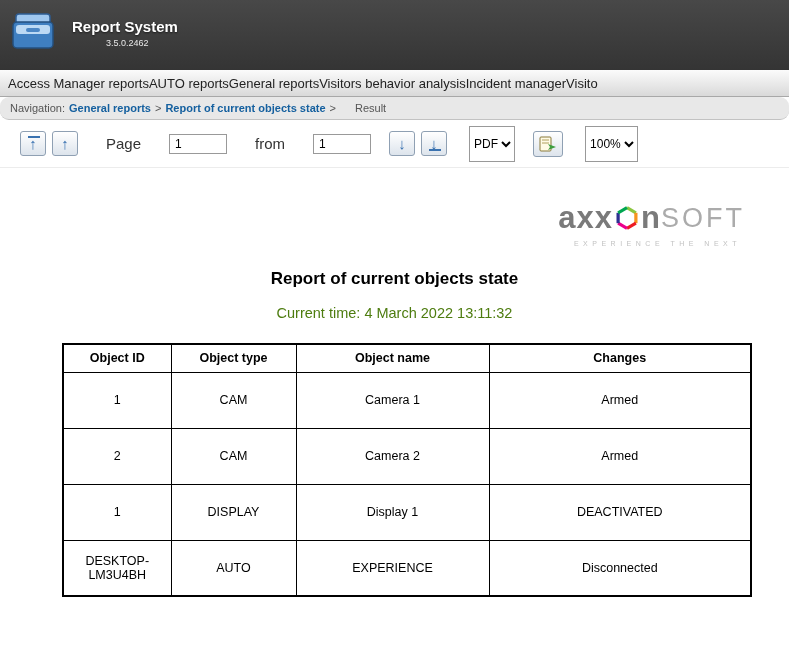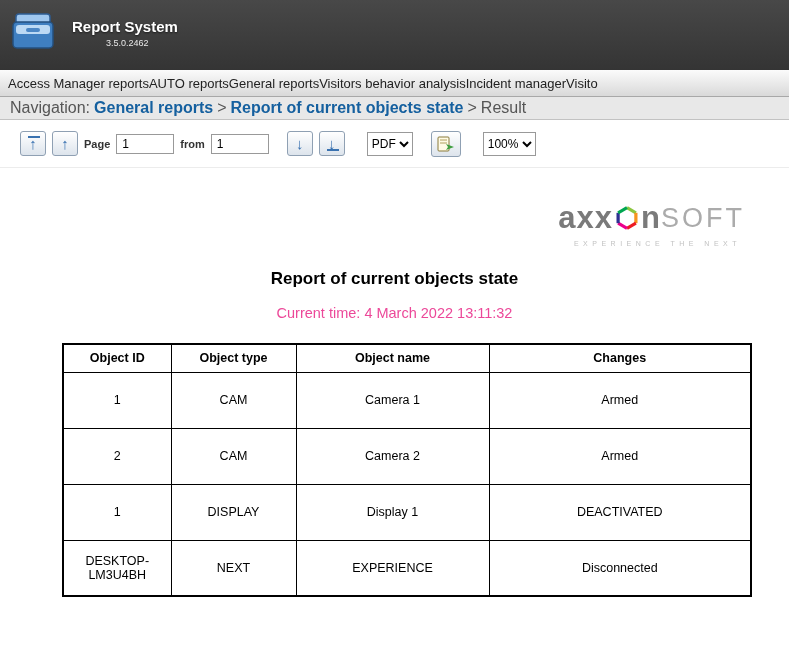--- a/index.html
+++ b/index.html
@@ -12,49 +12,49 @@
   .app-icon { width:52px; height:48px; margin-right:10px; }
   .title-block { padding-top:10px; }
   .app-title { color:#fff; font-size:15px; font-weight:bold; text-shadow:0 1px 2px rgba(0,0,0,.6); }
   .app-version { color:#e8e8e8; font-size:9px; margin-top:3px; margin-left:34px; }
 
   
   .tabs { height:27px; background:linear-gradient(#fbfbfb,#d9d9d9); border-bottom:1px solid #a8a8a8; display:flex; align-items:center; padding-left:8px; white-space:nowrap; overflow:hidden; flex:none; }
   .tab { font-size:13px; color:#222; cursor:pointer; }
 
   
-  .breadcrumb { height:23px; background:#e8e8e8; border-bottom:1px solid #c2c2c2; display:flex; align-items:center; padding-left:10px; font-size:16px; color:#555; gap:4px; white-space:nowrap; flex:none; }
+  .breadcrumb { height:23px; background:#e8e8e8; border-bottom:1px solid #c2c2c2; display:flex; align-items:center; padding-left:10px; font-size:11px; color:#555; gap:4px; white-space:nowrap; flex:none;border-radius:9px; }
   .crumb-link { color:#15609f; font-weight:bold; cursor:pointer; }
   .crumb-sep { color:#555; }
-  .crumb-current { color:#555; }
+  .crumb-current { color:#555;margin-left:15px; }
 
   
   .toolbar { height:48px; display:flex; align-items:center; padding-left:20px; gap:6px; background:#fff; border-bottom:1px solid #ececec; flex:none; }
   .tb-btn { width:26px; height:25px; border:1px solid #8fa0b3; border-radius:3px; background:linear-gradient(#ffffff,#dde4ec); color:#3a72b0; font-weight:bold; font-size:15px; line-height:1; display:inline-flex; align-items:center; justify-content:center; position:relative; cursor:pointer; }
   .tb-btn .endbar { position:absolute; left:7px; width:12px; height:2px; background:#3a72b0; }
   .tb-btn .endbar.top { top:4px; }
   .tb-btn .endbar.bottom { bottom:4px; }
-  .tb-label { font-size:11px; color:#333; margin:0 0;font-weight:bold; }
+  .tb-label { font-size:15px; color:#333; margin:0 22px; }
   .tb-input { width:58px; height:20px; border:1px solid #999; padding:1px 5px; font-size:12px; font-family:"Liberation Sans", sans-serif; }
-  .tb-select { height:24px; font-size:12px; border:1px solid #999; background:#fff; font-family:"Liberation Sans", sans-serif; }
+  .tb-select { height:36px; font-size:12px; border:1px solid #999; background:#fff; font-family:"Liberation Sans", sans-serif; }
   .gap-s { width:6px; flex:none; }
   .gap-m { width:10px; flex:none; }
   .export-btn { width:30px; height:26px; border:1px solid #8fa0b3; border-radius:3px; background:linear-gradient(#ffffff,#dde4ec); display:inline-flex; align-items:center; justify-content:center; cursor:pointer; }
 
   
   .report { flex:1; background:#fff; overflow:hidden; }
   .logo-wrap { text-align:right; padding:32px 44px 0 16px; }
   .logo-line { display:inline-flex; align-items:center; }
   .logo-a { font-size:31px; font-weight:bold; color:#7a7a7a; letter-spacing:1px; }
   .logo-hex { width:26px; height:26px; margin:0 1px; }
   .logo-soft { font-size:27px; font-weight:normal; color:#ababab; letter-spacing:3px; text-transform:uppercase; }
   .logo-tagline { font-size:7px; color:#c2c2c2; letter-spacing:4.5px; margin-top:4px; padding-right:4px; }
 
   .report-title { text-align:center; font-size:17px; font-weight:bold; color:#000; margin-top:22px; }
-  .report-time { text-align:center; font-size:14.5px; color:#ec4899; margin-top:16px; }
+  .report-time { text-align:center; font-size:14.5px; color:#4d7c0f; margin-top:16px; }
 
   .obj-table { border-collapse:collapse; margin:22px 0 8px 62px; width:688px; border:2px solid #000; table-layout:fixed; }
   .obj-table th, .obj-table td { border:1px solid #000; text-align:center; vertical-align:middle; font-size:12.5px; color:#000; padding:2px 6px; }
   .obj-table th { height:28px; font-weight:bold; }
   .obj-table td { height:56px; }
   .col-id { width:108px; } .col-type { width:125px; } .col-name { width:193px; } .col-changes { width:262px; }
 </style>
 </head>
 <body>
 
@@ -181,21 +181,21 @@
           <td>Armed</td>
         </tr>
         <tr>
           <td>1</td>
           <td>DISPLAY</td>
           <td>Display 1</td>
           <td>DEACTIVATED</td>
         </tr>
         <tr>
           <td>DESKTOP-LM3U4BH</td>
-          <td>NEXT</td>
+          <td>AUTO</td>
           <td>EXPERIENCE</td>
           <td>Disconnected</td>
         </tr>
       </tbody>
     </table>
 
   </div>
 </div>
 
 </body></html>

